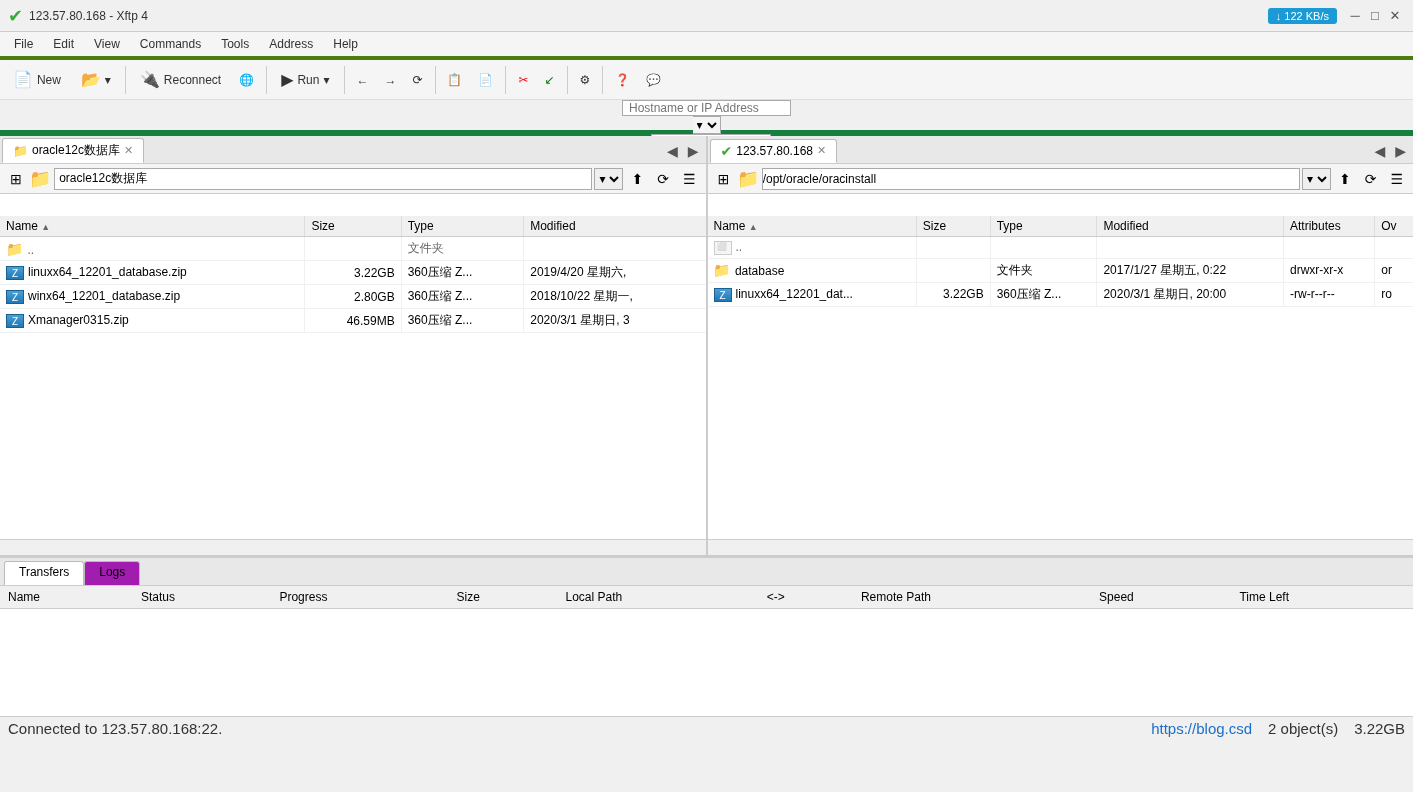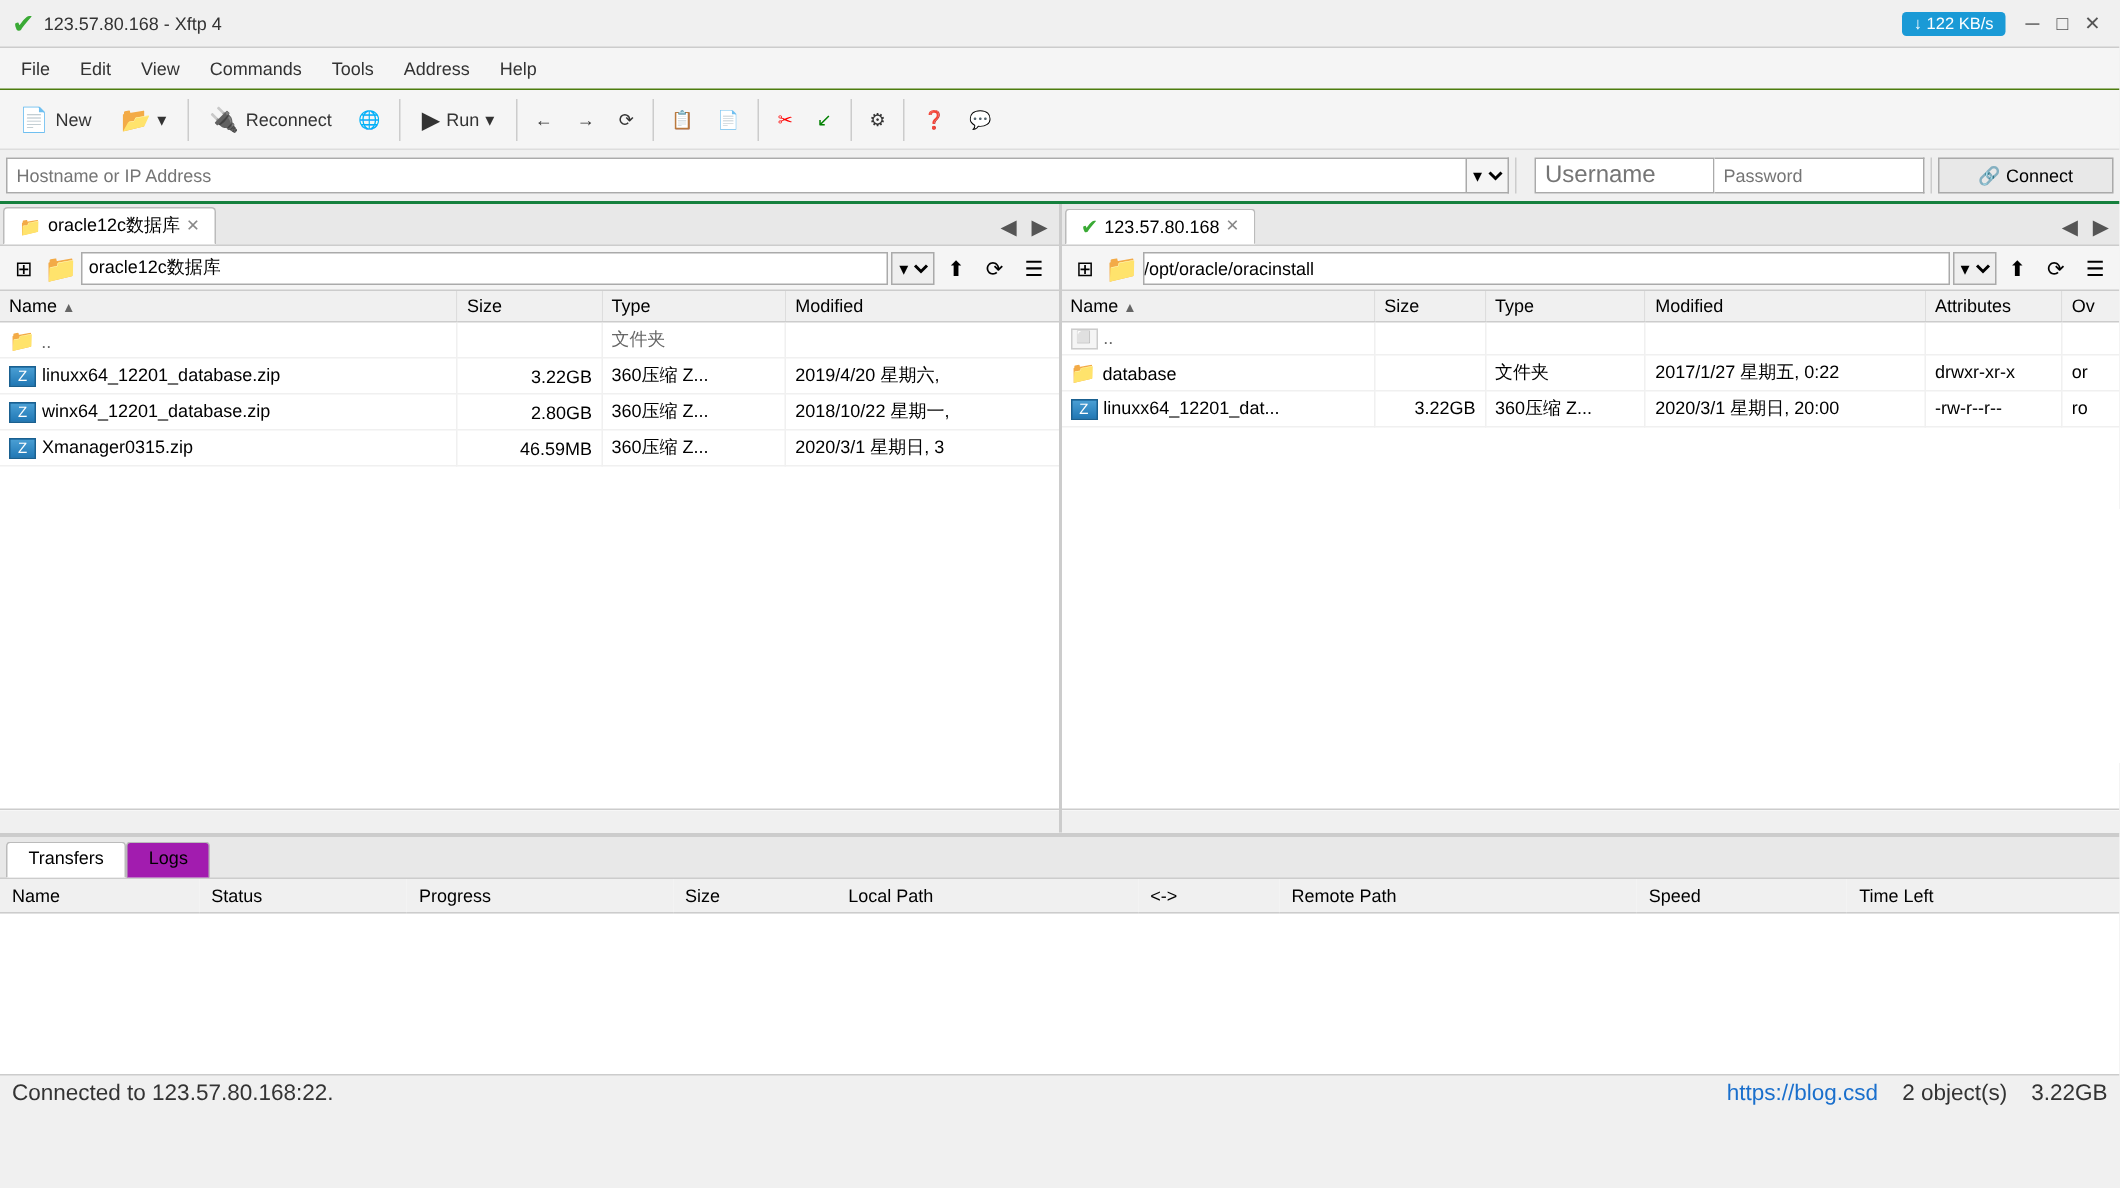--- a/index.html
+++ b/index.html
@@ -30,21 +30,21 @@
       background: none; border: none;
     }
 
     
     #menubar {
       height: 28px;
       background: #f5f5f5;
       display: flex;
       align-items: center;
       padding: 0 4px;
-      border-bottom: 1px solid #4d7c0f;
+      border-bottom: 4px solid #4d7c0f;
     }
     #menubar .menu-item {
       padding: 4px 10px;
       font-size: 12px;
       cursor: pointer;
       color: #333;
     }
 
     
     #toolbar {
@@ -71,21 +71,22 @@
     .tb-sep { width: 1px; height: 28px; background: #ccc; margin: 0 3px; }
     .tb-icon-only { padding: 3px 6px; }
 
     
     #addressbar {
       height: 36px;
       background: #f0f0f0;
       display: flex;
       align-items: center;
       padding: 0 4px;
-      border-bottom: 2px solid #15803d;
+      border-bottom: 6px solid #15803d;
+      flex-direction: column;
     }
     #addressbar input {
       flex: 1;
       height: 24px;
       border: 1px solid #aaa;
       padding: 0 6px;
       font-size: 12px;
       background: white;
     }
     #addressbar .addr-btn {
@@ -166,20 +167,21 @@
     
     .file-list {
       flex: 1;
       overflow-y: auto;
       overflow-x: auto;
     }
     .file-table {
       width: 100%;
       border-collapse: collapse;
       font-size: 12px;
+      margin-top: 22px;
     }
     .file-table thead th {
       background: #f0f0f0;
       border-bottom: 1px solid #ccc;
       border-right: 1px solid #ddd;
       padding: 3px 6px;
       text-align: left;
       font-weight: normal;
       position: sticky; top: 0;
       white-space: nowrap;

